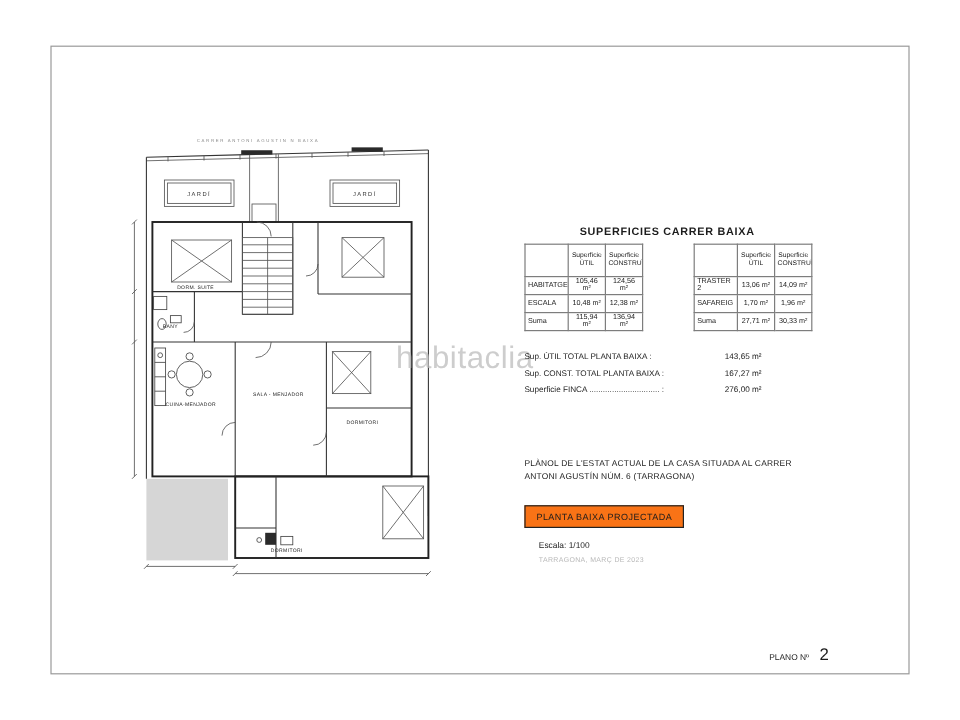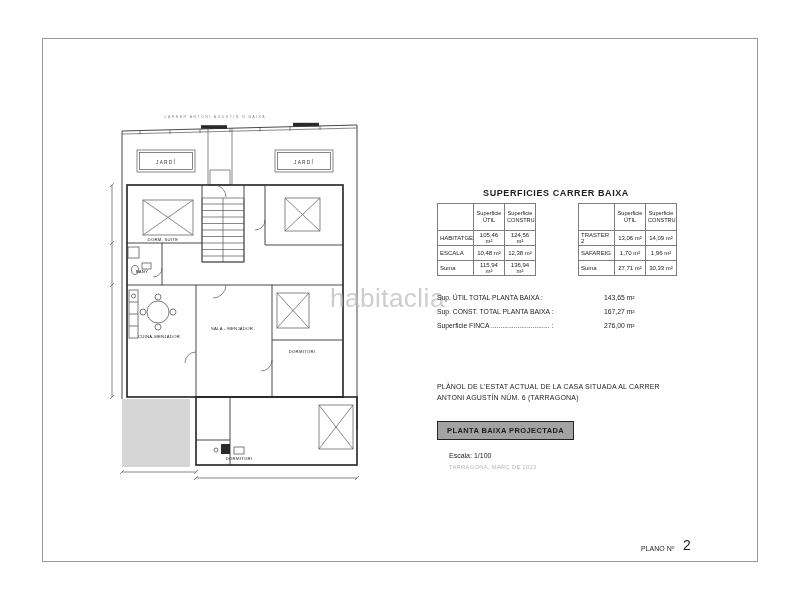--- a/index.html
+++ b/index.html
@@ -17,21 +17,21 @@
   .tbl td.lbl{text-align:left;}
   .tbl td.val{text-align:center;}
   .tbl-left{left:437px;width:98px;}
   .tbl-right{left:578px;width:98px;}
   .totals{position:absolute;left:437px;top:290px;width:230px;font-size:6.8px;color:#1c1c1c;}
   .totals .trow{display:flex;height:14px;align-items:center;}
   .totals .tlbl{width:167px;}
   .desc{position:absolute;left:437px;top:382px;width:280px;font-size:7px;line-height:1.5;
         color:#1c1c1c;letter-spacing:.2px;}
   .stamp{position:absolute;left:437px;top:421px;display:inline-block;border:1.2px solid #222;
-         padding:4px 9px;font-size:7.5px;font-weight:700;letter-spacing:.4px;color:#1c1c1c;background:#a3a3a3;}
+         padding:4px 9px;font-size:7.5px;font-weight:400;letter-spacing:.4px;color:#1c1c1c;background:#f97316;}
   .scale{position:absolute;left:449px;top:452px;font-size:7px;color:#1c1c1c;}
   .date{position:absolute;left:449px;top:464px;font-size:5.8px;color:#b8b8b8;letter-spacing:.3px;}
   .plano-label{position:absolute;left:641px;top:545px;font-size:7px;color:#1c1c1c;}
   .plano-num{position:absolute;left:683px;top:537px;font-size:14px;color:#1c1c1c;}
   
   .wall{stroke:#222;stroke-width:1.6;fill:none;}
   .wallthin{stroke:#333;stroke-width:.9;fill:none;}
   .ln{stroke:#555;stroke-width:.7;fill:none;}
   .fix{stroke:#444;stroke-width:.7;fill:none;}
   .blk{fill:#2a2a2a;stroke:none;}

